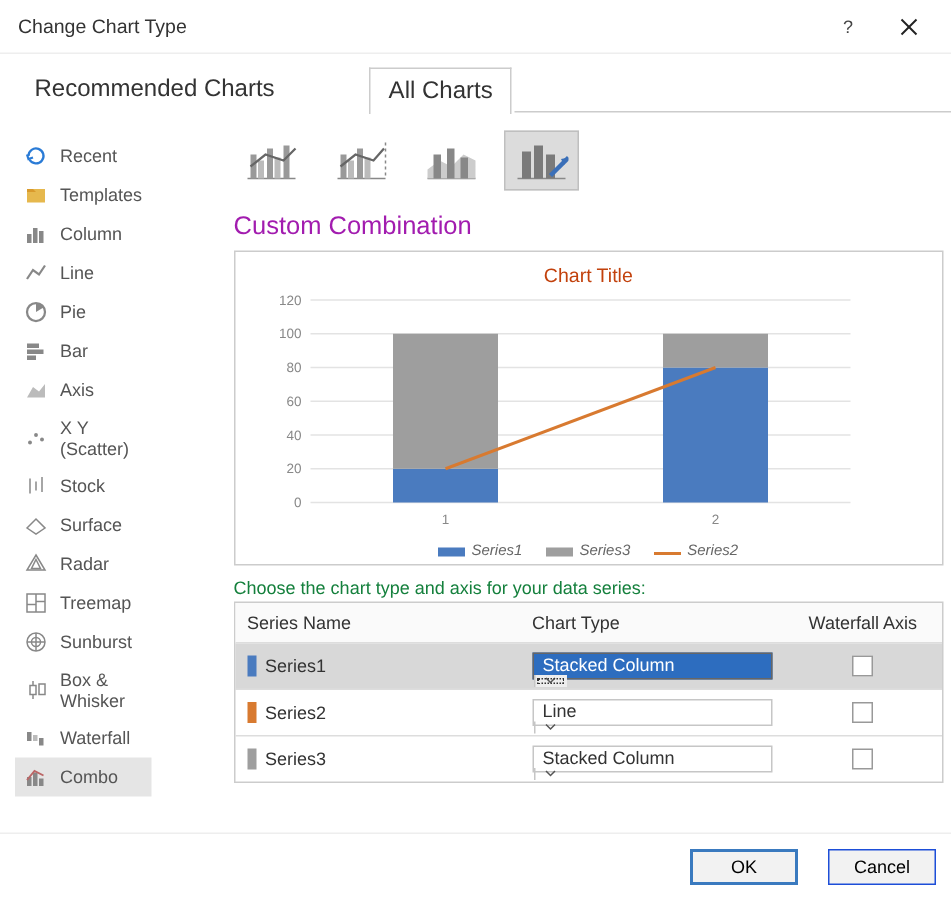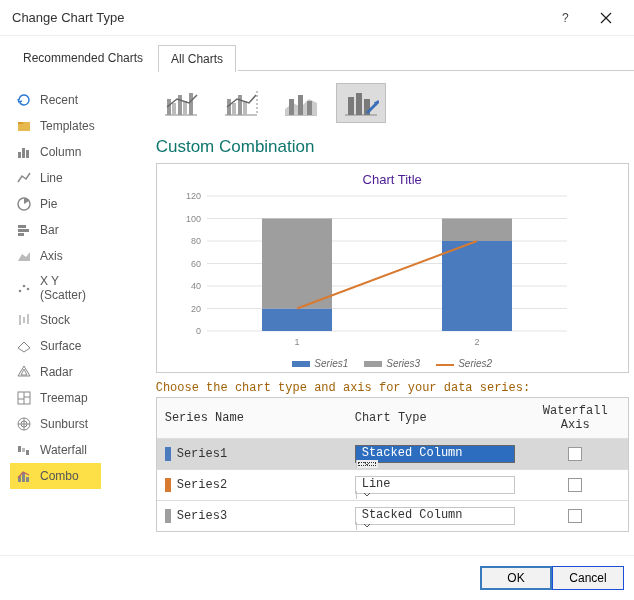--- a/index.html
+++ b/index.html
@@ -26,32 +26,33 @@
     color: #444;
   }
   .tabs-row {
     display: flex;
     align-items: flex-end;
     padding-top: 8px;
     padding-left: 10px;
   }
   .tab {
     padding: 6px 12px;
-    font-size: 12px;
+    font-size: 16px;
     border: 1px solid transparent;
     border-bottom: none;
     background: #fff;
     margin-right: 2px;
     cursor: pointer;
   }
   .tab.active {
     border-color: #ccc;
     position: relative;
     top: 1px;
     background: #fff;
+    margin-left: 48px;
   }
   .tabs-border {
     border-bottom: 1px solid #ccc;
     flex: 1;
     align-self: flex-end;
     height: 0;
   }
   .content {
     display: flex;
     padding: 6px 10px 0 10px;
@@ -62,21 +63,21 @@
     width: 140px;
     padding-top: 10px;
   }
   .sb-item {
     display: flex;
     align-items: center;
     gap: 8px;
     padding: 5px 6px;
     cursor: pointer;
   }
-  .sb-item.selected { background: #fde047; }
+  .sb-item.selected { background: #e5e5e5; }
   .sb-item svg { flex: 0 0 16px; }
   .sb-item span { color: #555; }
   .main {
     flex: 1;
     padding-left: 10px;
     display: flex;
     flex-direction: column;
   }
   .combo-row {
     display: flex;
@@ -87,44 +88,44 @@
     width: 50px; height: 40px;
     display: flex; align-items: center; justify-content: center;
     cursor: pointer;
   }
   .combo-btn.selected {
     background: #dcdcdc;
     border: 1px solid #bfbfbf;
   }
   .heading {
     font-size: 17px;
-    color: #0f766e;
+    color: #a21caf;
     margin: 2px 0 6px 0;
     font-weight: 400;
   }
   .chart-preview {
     border: 1px solid #ccc;
     height: 210px;
     padding: 8px 10px;
     background: #fff;
   }
-  .chart-title { text-align: center; font-size: 13px; color: #4c1d95; margin-bottom: 4px; }
-  .instr { margin: 8px 0 2px 0; color: #a16207; font-family: Liberation Mono, monospace; }
+  .chart-title { text-align: center; font-size: 13px; color: #c2410c; margin-bottom: 4px; }
+  .instr { margin: 8px 0 2px 0; color: #15803d; }
   .grid {
     border: 1px solid #ccc;
     border-collapse: collapse;
     width: 100%;
   }
   .grid .hdr, .grid .row {
     display: flex;
     border-bottom: 1px solid #ddd;
   }
   .grid .row:last-child { border-bottom: none; }
   .grid .hdr { background: #fafafa; }
-  .cell { padding: 6px 8px; font-family: Liberation Mono, monospace; }
+  .cell { padding: 6px 8px; }
   .c-name { width: 190px; display: flex; align-items: center; gap: 6px; }
   .c-type { flex: 1; display: flex; align-items: center; }
   .c-axis { width: 105px; text-align: center; display: flex; align-items: center; justify-content: center; }
   .row.selected { background: #d8d8d8; }
   .swatch { width: 6px; height: 14px; }
   .combo-sel {
     display: flex; align-items: flex-start;
     width: 160px; height: 18px;
     border: 1px solid #c6c6c6;
     background: #fff;
@@ -151,21 +152,21 @@
     border: 1px solid #999;
     background: #fff;
     display: inline-block;
   }
   .footer {
     position: absolute;
     bottom: 0; left: 0; right: 0;
     padding: 10px;
     display: flex;
     justify-content: flex-end;
-    gap: 0;
+    gap: 20px;
     border-top: 1px solid #eee;
     background: #fff;
   }
   .btn {
     width: 72px; height: 24px;
     border: 1px solid #1d4ed8;
     background: #f2f2f2;
     font-size: 12px;
     cursor: pointer;
   }
@@ -292,20 +293,29 @@
           <span>Treemap</span>
         </div>
         <div class="sb-item">
           <svg width="16" height="16" viewBox="0 0 16 16">
             <circle cx="8" cy="8" r="6" fill="none" stroke="#888"></circle>
             <circle cx="8" cy="8" r="3" fill="none" stroke="#888"></circle>
             <line x1="8" y1="2" x2="8" y2="14" stroke="#888"></line>
             <line x1="2" y1="8" x2="14" y2="8" stroke="#888"></line>
           </svg>
           <span>Sunburst</span>
+        </div>
+        <div class="sb-item">
+          <svg width="16" height="16" viewBox="0 0 16 16">
+            <rect x="4" y="5" width="4" height="6" fill="none" stroke="#888"></rect>
+            <line x1="6" y1="2" x2="6" y2="5" stroke="#888"></line>
+            <line x1="6" y1="11" x2="6" y2="14" stroke="#888"></line>
+            <rect x="10" y="4" width="4" height="7" fill="none" stroke="#888"></rect>
+          </svg>
+          <span>Box &amp; Whisker</span>
         </div>
         <div class="sb-item">
           <svg width="16" height="16" viewBox="0 0 16 16">
             <rect x="2" y="4" width="3" height="6" fill="#888"></rect>
             <rect x="6" y="6" width="3" height="4" fill="#bbb"></rect>
             <rect x="10" y="8" width="3" height="5" fill="#888"></rect>
           </svg>
           <span>Waterfall</span>
         </div>
         <div class="sb-item selected">

